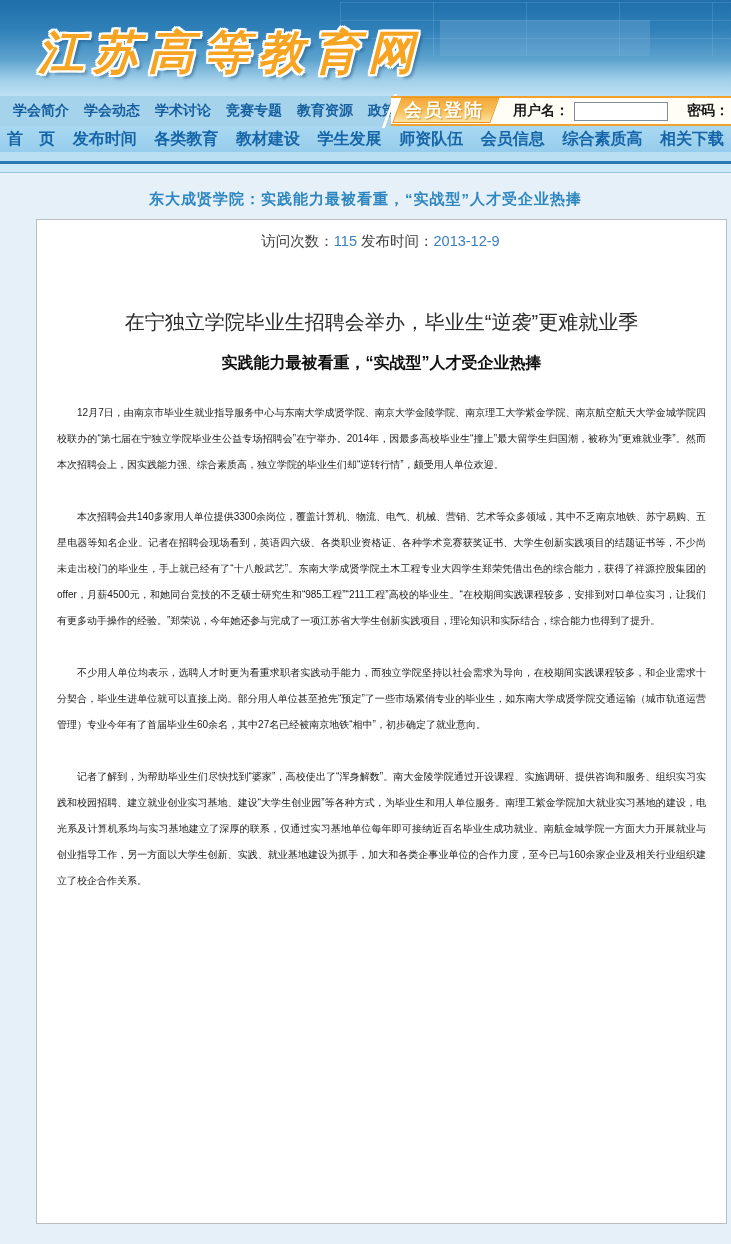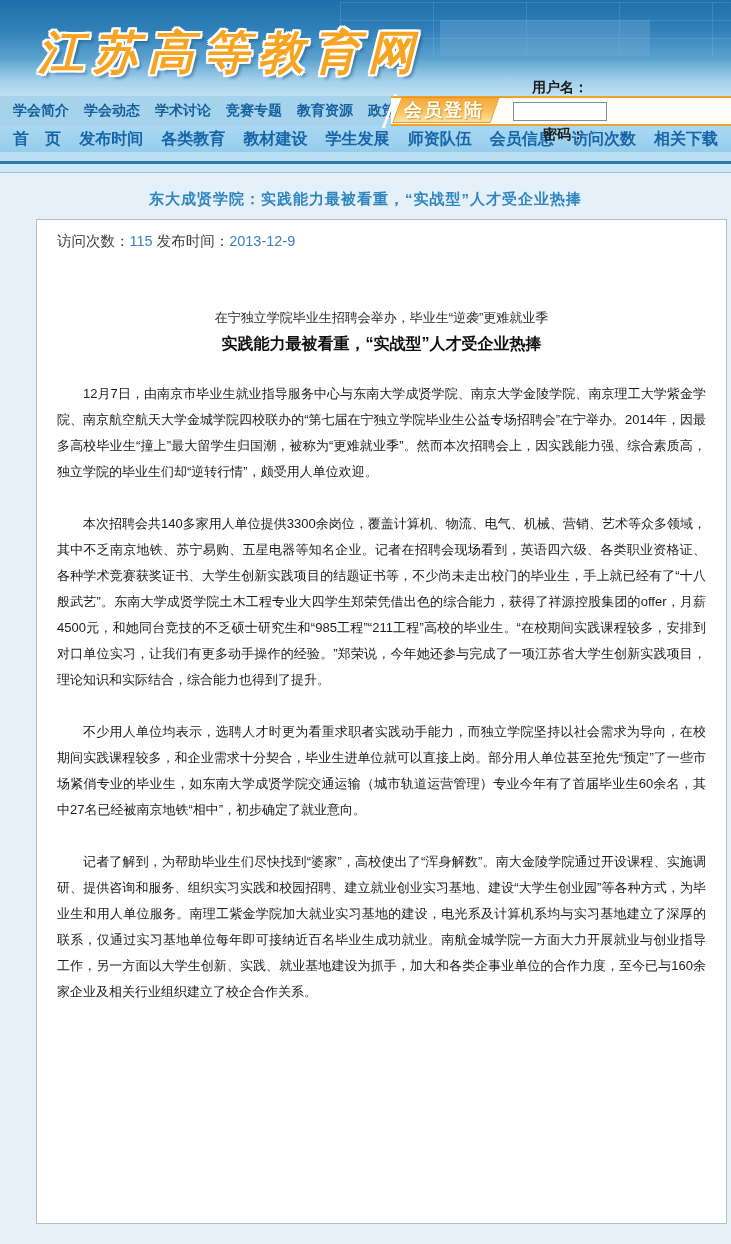--- a/index.html
+++ b/index.html
@@ -41,53 +41,53 @@
   .login-tab::before {
     content:""; position:absolute; inset:2px -2px 2px 2px;
     background:linear-gradient(180deg,#f5a637 0%,#f8c25c 55%,#fbe3a6 100%);
     border:1px solid #e9961f; transform:skewX(-20deg);
   }
   .login-tab span {
     position:relative; z-index:1; display:block; text-align:center; line-height:30px;
     color:#fffef4; font-weight:bold; font-size:18px; letter-spacing:2px;
     text-shadow:1px 1px 1px rgba(180,110,10,.6);
   }
-  .login-form { display:flex; align-items:center; margin-left:20px; gap:5px; white-space:nowrap;flex-direction:column; }
+  .login-form { display:flex; align-items:center; margin-left:20px; gap:5px; white-space:nowrap; }
   .login-form label { font-size:14px; font-weight:bold; color:#1a1a1a; }
   .login-input { width:94px; height:19px; border:1px solid #808f9b; background:#fff; outline:none; font-size:12px; padding:0 3px; }
-  .pwd-label { margin-left:8px; }
+  .pwd-label { margin-left:14px; }
 
   
   .mainnav {
     height:26px; display:flex; align-items:center; justify-content:space-between;
-    padding:0 13px; background:linear-gradient(180deg,#a9d8f1 0%,#96cdec 100%);
+    padding:0 7px; background:linear-gradient(180deg,#a9d8f1 0%,#96cdec 100%);
   }
   .mainnav a { font-size:16px; font-weight:bold; color:#1565a8; text-decoration:none; white-space:nowrap; }
 
   .strip-a { height:9px; background:#badff2; }
   .strip-b { height:3px; background:#2a7ab0; }
   .strip-c { height:9px; background:#cde9f7; border-bottom:1px solid #96c5de; }
 
   
   .content { background:#e6f0f9; height:1070px; }
   .page-title {
     padding-top:17px; height:46px; text-align:center;
     font-size:15px; font-weight:bold; color:#2e86c1; letter-spacing:1px;
   }
   .article-box {
     margin-left:36px; width:691px; height:1005px;
     background:#fff; border:1px solid #b9bdc1; padding:8px 20px 0 20px;
   }
-  .meta { text-align:left; font-size:14.5px; color:#3c3c3c; padding-right:2px; margin-top:4px; }
+  .meta { text-align:center; font-size:14.5px; color:#3c3c3c; padding-right:2px; margin-top:4px; }
   .meta .val { color:#3a7fc0; }
-  .subtitle { margin-top:58px; text-align:center; font-size:13px; color:#2b2b2b; }
-  .heading  { margin-top:7px; text-align:center; font-size:16px; font-weight:bold; color:#0f0f0f; }
+  .subtitle { margin-top:58px; text-align:center; font-size:20px; color:#2b2b2b; }
+  .heading  { margin-top:17px; text-align:center; font-size:16px; font-weight:bold; color:#0f0f0f; }
   .body-p {
     margin-top:26px; text-indent:2em; line-height:26px;
-    font-size:13px; color:#1a1a1a; text-align:justify;
+    font-size:10px; color:#1a1a1a; text-align:justify;
   }
   .body-p:first-of-type { margin-top:31px; }
 </style>
 </head>
 <body>
 
 <div class="header">
   <div class="header-grid"></div>
   <div class="header-glow"></div>
   <h1 class="logo-text">江苏高等教育网</h1>
@@ -116,21 +116,21 @@
 </div>
 
 <nav class="mainnav">
   <a href="#">首　页</a>
   <a href="#">发布时间</a>
   <a href="#">各类教育</a>
   <a href="#">教材建设</a>
   <a href="#">学生发展</a>
   <a href="#">师资队伍</a>
   <a href="#">会员信息</a>
-  <a href="#">访问次数</a>
+  <a href="#">综合素质高</a>
   <a href="#">相关下载</a>
 </nav>
 
 <div class="strip-a"></div>
 <div class="strip-b"></div>
 <div class="strip-c"></div>
 
 <main class="content">
   <h2 class="page-title">东大成贤学院：实践能力最被看重，“实战型”人才受企业热捧</h2>
 

